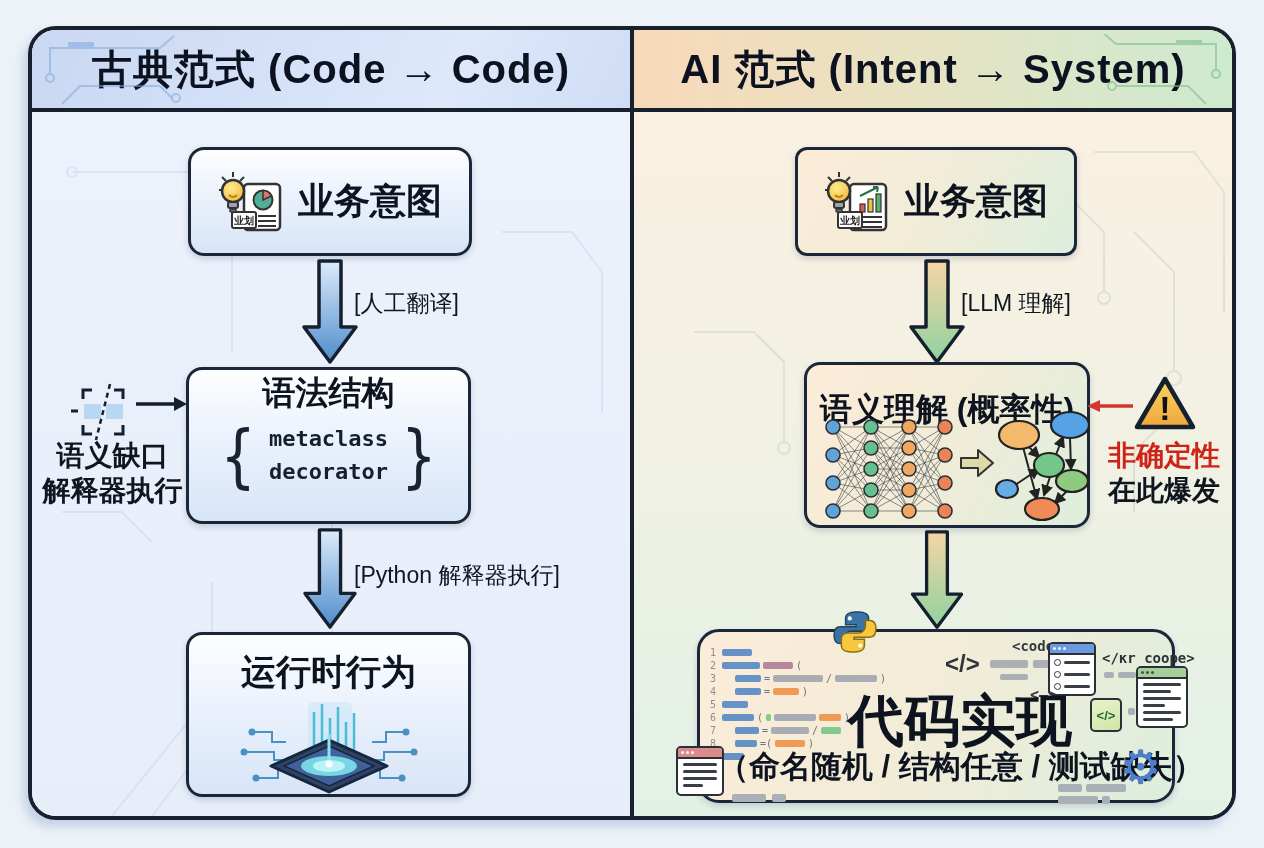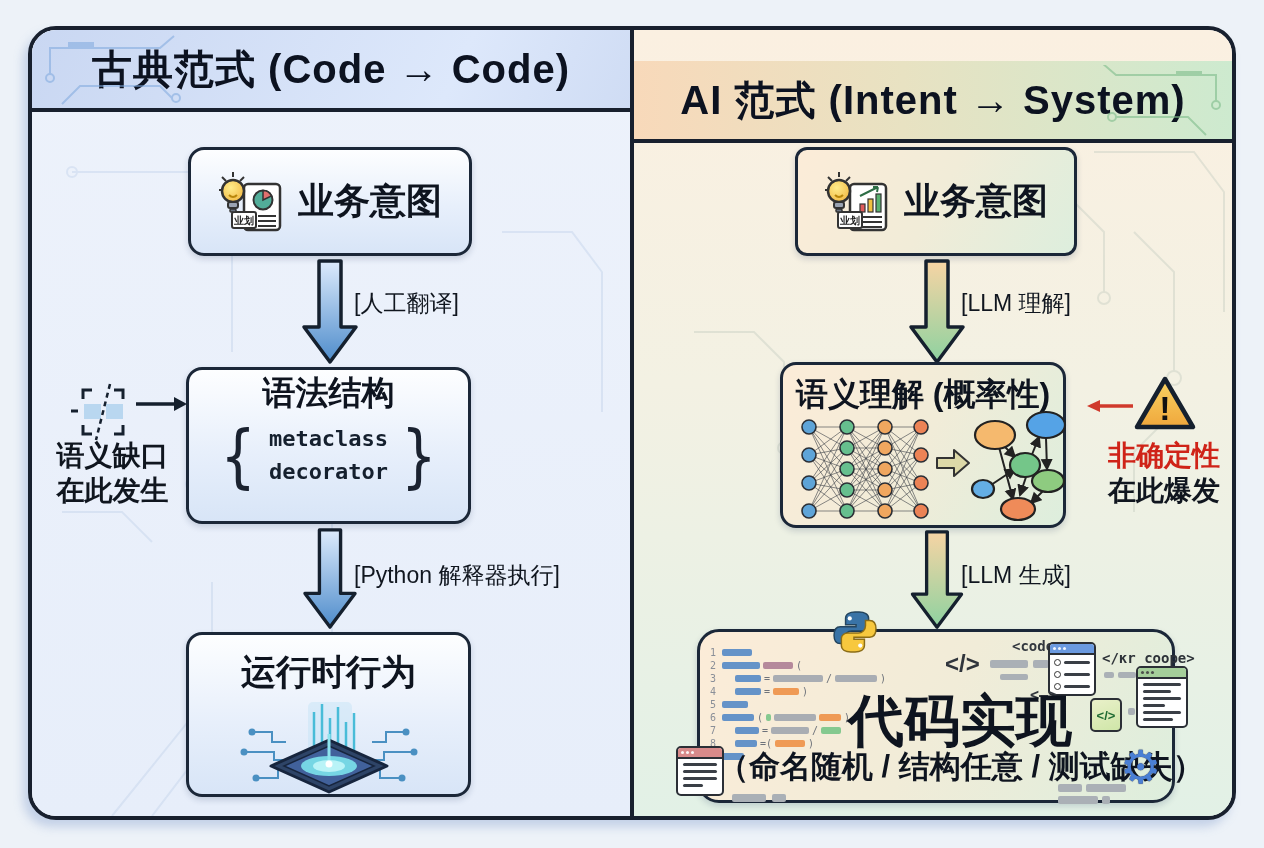--- a/index.html
+++ b/index.html
@@ -161,21 +161,21 @@
       <rect x="14" y="22" width="17" height="15" fill="#b9d7f0"></rect>
       <rect x="36" y="22" width="17" height="15" fill="#b9d7f0"></rect>
       <path d="M40 2 L26 58" fill="none" stroke="#15202e" stroke-width="2.5" stroke-dasharray="5 4"></path>
     </svg>
     <svg class="abs" style="left:104px;top:365px;width:52px;height:18px;" viewBox="0 0 52 18">
       <line x1="0" y1="9" x2="40" y2="9" stroke="#15202e" stroke-width="3.5"></line>
       <path d="M38 2 L51 9 L38 16 Z" fill="#15202e"></path>
     </svg>
     <div class="abs note-text" style="left:8px;top:408px;width:145px;">
       <div>语义缺口</div>
-      <div>在此发生</div>
+      <div>解释器执行</div>
     </div>
 
     <svg class="abs" style="left:268px;top:498px;width:60px;height:102px;" viewBox="0 0 60 106">
       <defs>
           <linearGradient id="gBlue2" x1="0" y1="0" x2="0" y2="1">
             <stop offset="0" stop-color="#ddebfc"></stop>
             <stop offset="1" stop-color="#4e8ccb"></stop>
           </linearGradient>
         </defs>
       <path d="M19 2 H41 V68 H56 L30 103 L4 68 H19 Z" fill="url(#gBlue2)" stroke="#15202e" stroke-width="3.5" stroke-linejoin="round"></path>
@@ -230,21 +230,21 @@
         <path d="M430 80 L470 120 L470 180"></path>
         <path d="M60 220 L120 220 L150 250 L150 330"></path>
         <path d="M540 300 L500 340 L500 400"></path>
         <circle cx="540" cy="266" r="7"></circle>
           <circle cx="470" cy="186" r="6"></circle>
           <circle cx="430" cy="80" r="5"></circle>
         <circle cx="150" cy="336" r="6"></circle>
       </g>
     </svg>
 
-    <div class="header header-right" style="position:relative;margin-top:31px;">
+    <div class="header header-right" style="position:relative;">
       <svg class="abs" style="right:6px;top:4px;width:170px;height:74px;opacity:.6" viewBox="0 0 170 74">
         <g fill="none" stroke="#7fbd8c" stroke-width="2">
           <path d="M160 36 L160 10 L60 10 L46 -2"></path>
           <path d="M150 70 L132 52 L60 52"></path>
           <circle cx="160" cy="40" r="4"></circle>
             <circle cx="56" cy="52" r="4"></circle>
         </g>
         <rect x="120" y="6" width="26" height="5" fill="#7fbd8c"></rect>
       </svg>
       <span class="header-text">AI 范式 (Intent → System)</span>
@@ -286,21 +286,21 @@
       <defs>
           <linearGradient id="gWarm1" x1="0" y1="0" x2="0" y2="1">
             <stop offset="0" stop-color="#f7d4a4"></stop>
             <stop offset="1" stop-color="#8ed2a0"></stop>
           </linearGradient>
         </defs>
       <path d="M19 2 H41 V68 H56 L30 103 L4 68 H19 Z" fill="url(#gWarm1)" stroke="#15202e" stroke-width="3.5" stroke-linejoin="round"></path>
     </svg>
     <div class="abs arrow-label" style="left:327px;top:258px;">[LLM 理解]</div>
 
-    <div class="abs node node-warm" style="left:146px;top:332px;width:286px;height:166px;text-align:center;padding-top:8px;">
+    <div class="abs node node-warm" style="left:170px;top:332px;width:286px;height:166px;text-align:center;padding-top:23px;">
       <div class="node-title" style="font-size:32px;">语义理解 (概率性)</div>
       <svg id="nn-svg" class="abs" style="left:14px;top:52px;width:136px;height:104px;" viewBox="0 0 136 104">
           <line x1="12" y1="10" x2="50" y2="10" stroke="#3a3f46" stroke-width="0.8" opacity="0.75"></line>
           <line x1="12" y1="10" x2="50" y2="31" stroke="#3a3f46" stroke-width="0.8" opacity="0.75"></line>
           <line x1="12" y1="10" x2="50" y2="52" stroke="#3a3f46" stroke-width="0.8" opacity="0.75"></line>
           <line x1="12" y1="10" x2="50" y2="73" stroke="#3a3f46" stroke-width="0.8" opacity="0.75"></line>
           <line x1="12" y1="10" x2="50" y2="94" stroke="#3a3f46" stroke-width="0.8" opacity="0.75"></line>
           <line x1="12" y1="38" x2="50" y2="10" stroke="#3a3f46" stroke-width="0.8" opacity="0.75"></line>
           <line x1="12" y1="38" x2="50" y2="31" stroke="#3a3f46" stroke-width="0.8" opacity="0.75"></line>
           <line x1="12" y1="38" x2="50" y2="52" stroke="#3a3f46" stroke-width="0.8" opacity="0.75"></line>
@@ -428,21 +428,20 @@
 
     <svg class="abs" style="left:273px;top:500px;width:60px;height:100px;" viewBox="0 0 60 106">
       <defs>
           <linearGradient id="gWarm2" x1="0" y1="0" x2="0" y2="1">
             <stop offset="0" stop-color="#f7d4a4"></stop>
             <stop offset="1" stop-color="#8ed2a0"></stop>
           </linearGradient>
         </defs>
       <path d="M19 2 H41 V68 H56 L30 103 L4 68 H19 Z" fill="url(#gWarm2)" stroke="#15202e" stroke-width="3.5" stroke-linejoin="round"></path>
     </svg>
-    <div class="abs arrow-label" style="left:327px;top:530px;">[LLM 生成]</div>
 
     <div class="abs node node-warm" style="left:63px;top:599px;width:478px;height:174px;border-radius:22px;">
       <div class="editor abs" style="left:10px;top:14px;">
         <pre>1
 2
 3
 4
 5
 6
 7

